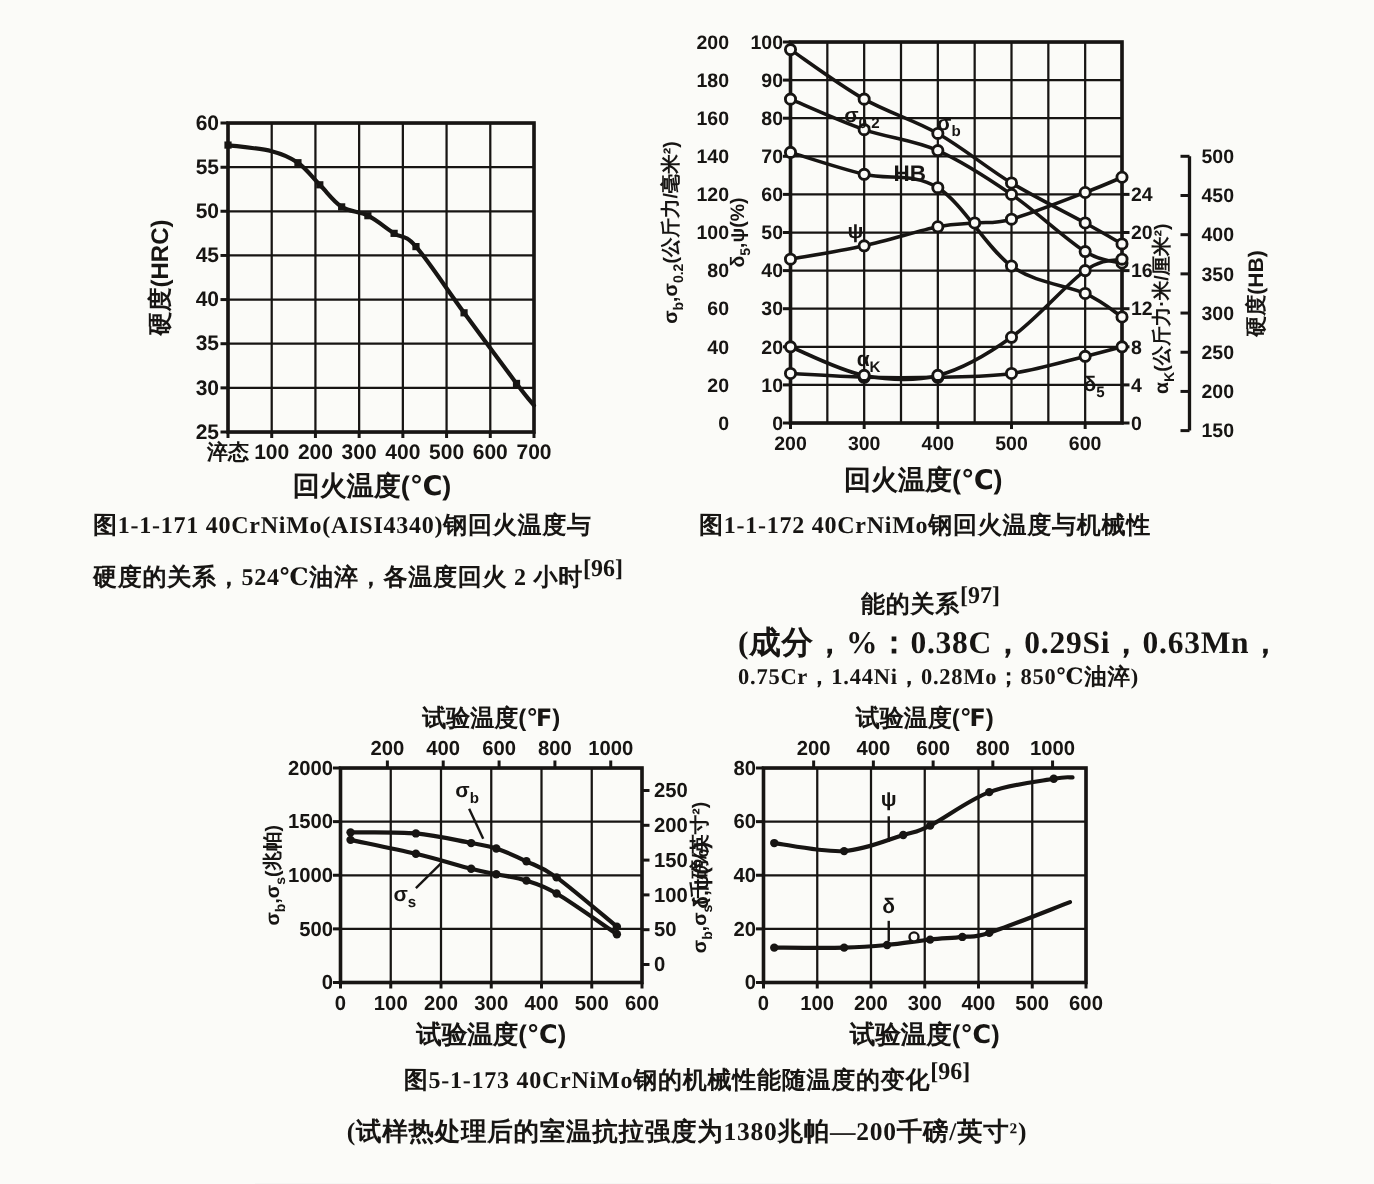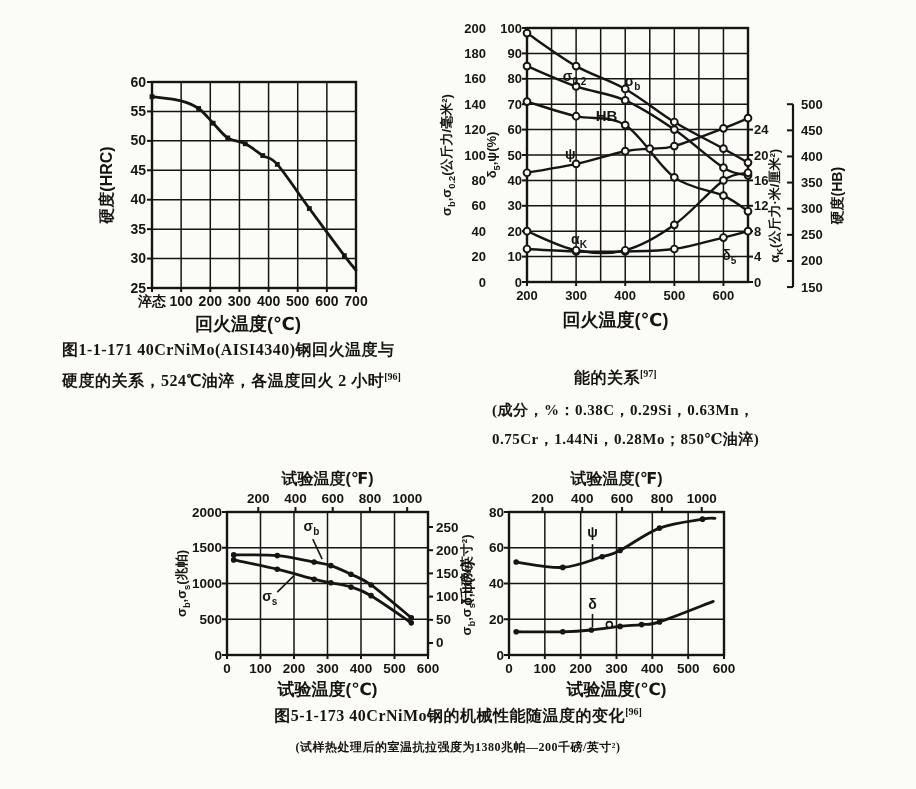--- a/index.html
+++ b/index.html
@@ -4,21 +4,21 @@
 <style>
   html,body{margin:0;padding:0;}
   body{background:#e8e8e4;}
   #stage{position:relative;width:916px;height:789px;background:#fbfbf8;overflow:hidden;
          font-family:"Liberation Sans","DejaVu Sans",sans-serif;color:#171513;}
   .chart{position:absolute;}
   svg{display:block;}
   svg text{font-family:"Liberation Sans","DejaVu Sans",sans-serif;font-weight:bold;fill:#171513;}
   .cap{position:absolute;font-family:"Liberation Serif","DejaVu Serif",serif;
        font-weight:700;font-size:16px;letter-spacing:0.5px;white-space:nowrap;}
-  .cap sup{font-size:10px;vertical-align:super;letter-spacing:0;}
+  .cap sup{font-size:16px;vertical-align:super;letter-spacing:0;}
   .cap-center{left:0;right:0;text-align:center;}
 </style>
 </head>
 <body>
 
 <div id="stage">
 
   <div class="chart" style="left: 58px; top: 58px;">
       <svg width="335" height="290">
         <g stroke="#171513" stroke-width="1.5">
@@ -450,29 +450,30 @@
           <circle cx="168.08333333333334" cy="168.4" r="2.8" fill="#171513"></circle>
           <circle cx="189.58333333333334" cy="166.6125" r="2.8" fill="#171513"></circle>
           <circle cx="207.5" cy="163.93125" r="2.8" fill="#171513"></circle>
           <line x1="140.49166666666667" y1="155.8875" x2="140.49166666666667" y2="169.29375" stroke="#171513" stroke-width="1.6"></line>
           <text x="140.49166666666667" y="150.525" text-anchor="middle" font-size="14"><tspan>δ</tspan></text>
         </g>
         <circle cx="157.33333333333331" cy="166.6125" r="3" fill="#fbfbf8" stroke="#171513" stroke-width="1.6"></circle>
       </svg>
     </div>
 
-  <div class="cap" style="left:62px;top:340px;font-family:Liberation Serif, serif;">
+  <div class="cap" style="left:62px;top:340px;">
     <div><span>图1-1-171  40CrNiMo(AISI4340)钢回火温度与</span></div>
     <div style="margin-top:10px;"><span>硬度的关系，524℃油淬，各温度回火 2 小时</span><sup>[96]</sup></div>
   </div>
 
   <div class="cap" style="left:466px;top:340px;">
+    <div><span>图1-1-172  40CrNiMo钢回火温度与机械性</span></div>
     <div style="margin-top:28px;margin-left:108px;"><span>能的关系</span><sup>[97]</sup></div>
-    <div style="margin-top:12px;margin-left:26px;font-size:15px;"><span>(成分，%：0.38C，0.29Si，0.63Mn，</span></div>
-    <div style="margin-top:10px;margin-left:26px;font-size:15px;"><span>0.75Cr，1.44Ni，0.28Mo；850℃油淬)</span></div>
+    <div style="margin-left:26px;font-size:21px;"><span>(成分，%：0.38C，0.29Si，0.63Mn，</span></div>
+    <div style="margin-left:26px;font-size:15px;"><span>0.75Cr，1.44Ni，0.28Mo；850℃油淬)</span></div>
   </div>
 
   <div class="cap cap-center" style="top:706px;">
     <div><span>图5-1-173  40CrNiMo钢的机械性能随温度的变化</span><sup>[96]</sup></div>
-    <div style="margin-top:12px;font-size:12px;"><span>(试样热处理后的室温抗拉强度为1380兆帕—200千磅/英寸²)</span></div>
+    <div style="margin-top:12px;font-size:17px;"><span>(试样热处理后的室温抗拉强度为1380兆帕—200千磅/英寸²)</span></div>
   </div>
 
 </div>
 
 </body></html>

